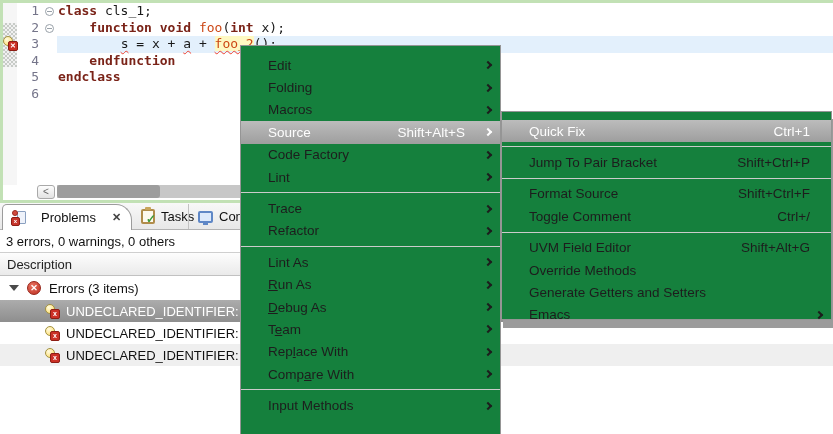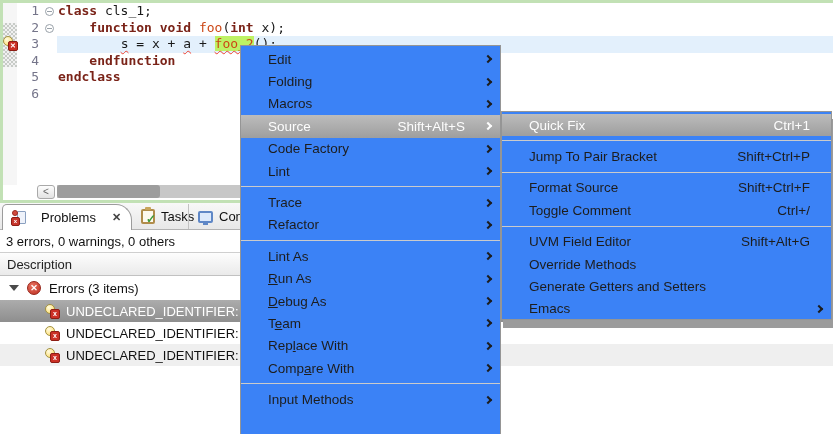--- a/index.html
+++ b/index.html
@@ -18,21 +18,21 @@
   .line { display:flex; height:16.6px; line-height:16.6px; font-family:"DejaVu Sans Mono",monospace; font-size:13px; }
   .ln { width:24px; text-align:right; color:#75758a; padding-right:2px; }
   .foldc { width:16px; position:relative; }
   .fold-dot { position:absolute; left:4px; top:4px; width:9px; height:9px; border:1px solid #99a1a9; border-radius:50%; background:#fff; }
   .fold-dot::after { content:""; position:absolute; left:1px; right:1px; top:3px; height:1px; background:#99a1a9; }
   .code { white-space:pre; padding-left:1px; color:#191919; }
   .s-kw { color:#7a2318; font-weight:bold; }
   .s-fn { color:#cc4715; }
   .s-pl { color:#191919; }
   .s-sq { text-decoration:underline; text-decoration-style:wavy; text-decoration-color:#f04030; text-decoration-thickness:1px; text-underline-offset:2px; }
-  .s-occ { background:#bef264; }
+  .s-occ { background:#fef9c3; }
 
   .hscroll { position:absolute; left:34px; right:2px; bottom:1px; height:15px; display:flex; align-items:center; z-index:2; }
   .sb-btn { width:18px; height:14px; border:1px solid #a9a9a9; border-radius:3px; background:linear-gradient(#fdfdfd,#e3e3e3);
             color:#666; font-size:10px; line-height:12px; text-align:center; }
   .sb-track { flex:1; height:13px; background:#c7c7c7; border-radius:0 3px 3px 0; position:relative; margin-left:2px; }
   .sb-thumb { position:absolute; left:0; top:0; width:103px; height:13px; background:#9d9d9d; border-radius:3px; }
 
   
   .problems { position:absolute; left:0; top:203px; width:833px; height:231px; background:#fff; }
   .tabbar { height:27px; background:linear-gradient(#f8f8f8,#e8e8e8); border-bottom:1px solid #b3b3b3; position:relative; }
@@ -67,21 +67,21 @@
   .probview-ic .dot { position:absolute; left:1px; top:0; width:6px; height:6px; border-radius:50%; background:#d24a3e; border:1px solid #9b2a20; }
   .probview-ic .badge { position:absolute; left:0; bottom:0; width:9px; height:9px; background:#c8372d; border:1px solid #8d1d14;
                         border-radius:2px; color:#fff; font-size:6px; line-height:7px; text-align:center; font-weight:bold; }
   .tasks-ic { width:14px; height:15px; position:relative; background:#fdf9ee; border:2px solid #b08c4a; border-radius:2px; flex:0 0 14px; }
   .tasks-ic::before { content:""; position:absolute; left:2px; top:-4px; width:6px; height:3px; background:#c9a55c; border-radius:1px; }
   .tasks-ic::after { content:"\2713"; position:absolute; right:-3px; bottom:-4px; color:#3c9b3c; font-size:12px; font-weight:bold; }
   .console-ic { width:15px; height:12px; background:#dce9fb; border:2px solid #5f87c6; border-radius:2px; position:relative; flex:0 0 15px; }
   .console-ic::after { content:""; position:absolute; left:3px; bottom:-4px; width:5px; height:2px; background:#5f87c6; }
 
   
-  .menu { position:absolute; background:#3b82f6; border:1px solid #959595; padding-top:2px; }
+  .menu { position:absolute; background:#15803d; border:1px solid #959595; padding-top:8px; }
   #main-menu { left:240px; top:45px; width:261px; height:390px; z-index:10; }
   #quick-menu { left:501px; top:111px; width:331px; height:209px; z-index:11; box-shadow:2px 8px 0 #9b9b9b;text-align:right; }
   .menu-item { height:22.4px; display:flex; align-items:center; padding:0 9px 0 27px; font-size:13.5px; color:#1d1d1d; }
   .menu-item.hl { background:linear-gradient(#bcbcbc,#9e9e9e); color:#fdfdfd; }
   .menu-item .flexsp { flex:1; }
   .menu-item .accel { padding-right:16px; }
   #quick-menu .menu-item .accel { padding-right:2px; }
   .arrslot { width:10px; display:flex; justify-content:flex-end; }
   .arr { width:6px; height:6px; border-top:2px solid currentColor; border-right:2px solid currentColor; transform:rotate(45deg); }
   .menu-sep { height:1px; background:#cbcbcb; margin:4px 0; }

